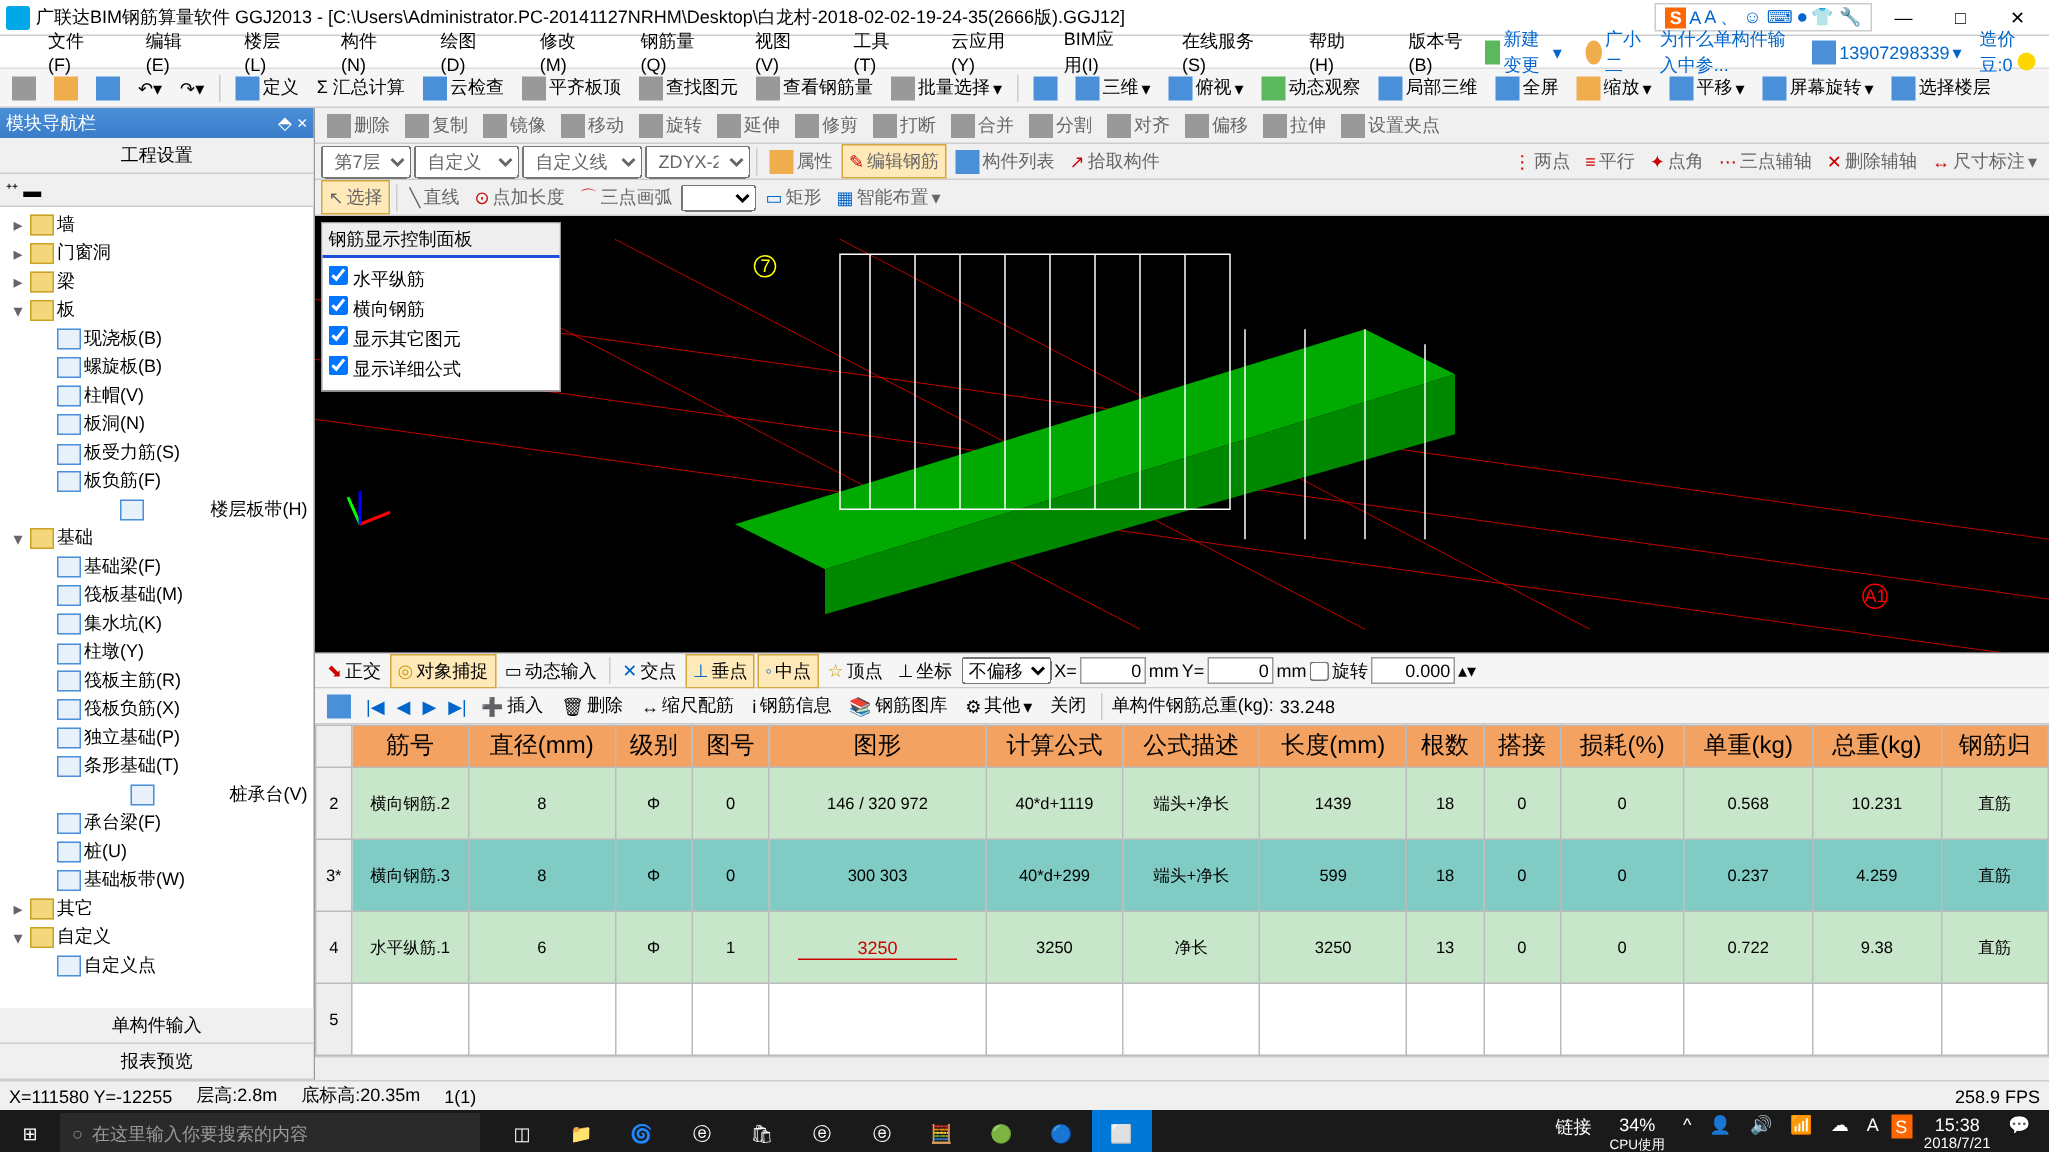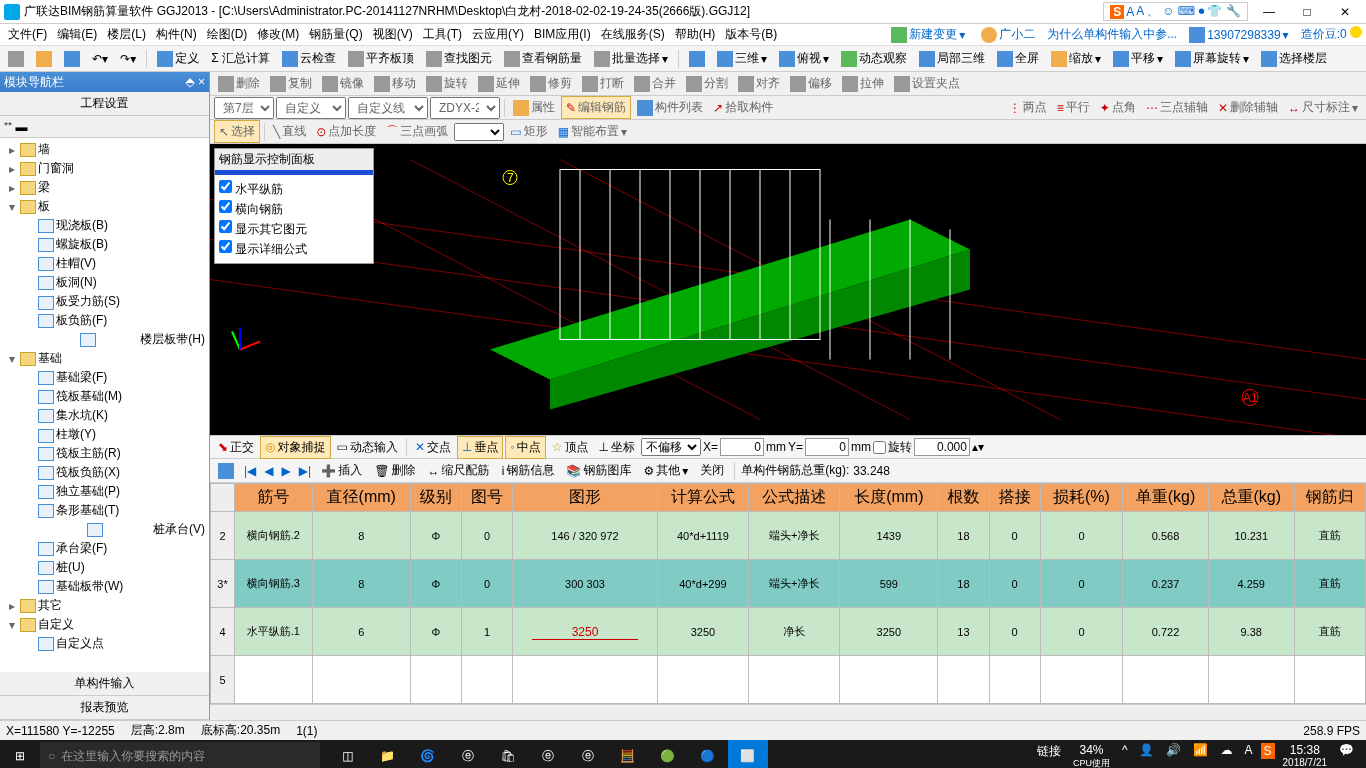--- a/index.html
+++ b/index.html
@@ -4,21 +4,21 @@
 <style>
 * { margin: 0; padding: 0; box-sizing: border-box; font-family: "Microsoft YaHei", SimSun, sans-serif; font-size: 12px; }
 body { width: 1366px; height: 768px; overflow: hidden; background: #f0f0f0; }
 .titlebar { background: #fff; height: 24px; display: flex; align-items: center; padding: 0 4px; border-bottom: 1px solid #ccc; }
 .titlebar-icon { width: 16px; height: 16px; background: #00a8e8; border-radius: 2px; margin-right: 4px; }
 .titlebar-text { flex: 1; font-size: 12px; }
 .titlebar-right { display: flex; gap: 4px; align-items: center; }
 .ext-icons { display: flex; gap: 2px; align-items: center; padding: 0 6px; }
 .win-btn { width: 34px; height: 20px; display: flex; align-items: center; justify-content: center; cursor: pointer; }
 .menubar { background: #fff; height: 22px; display: flex; align-items: center; padding: 0 4px; gap: 2px; border-bottom: 1px solid #ddd; }
-.menu-item { padding: 2px 4px; cursor: pointer; }
+.menu-item { padding: 2px 4px; cursor: pointer; margin-left: 24px; }
 .menu-right { margin-left: auto; display: flex; align-items: center; gap: 8px; color: #0066cc; }
 .toolbar { background: #f5f5f5; height: 26px; display: flex; align-items: center; padding: 0 4px; gap: 4px; border-bottom: 1px solid #ccc; }
 .tb-btn { display: flex; align-items: center; gap: 2px; padding: 2px 4px; cursor: pointer; }
 .tb-sep { width: 1px; height: 18px; background: #ccc; margin: 0 2px; }
 .tb-icon { width: 16px; height: 16px; display: inline-block; }
 .i-blue { background: #4a90d9; }
 .i-green { background: #5cb85c; }
 .i-orange { background: #f0ad4e; }
 .i-gray { background: #999; }
 .i-yellow { background: #ffd700; }
@@ -32,21 +32,21 @@
 .tree-toggle { width: 12px; text-align: center; color: #666; }
 .tree-icon { width: 16px; height: 14px; margin: 0 2px; display: inline-block; }
 .folder { background: #f4d77c; border: 1px solid #c9a227; }
 .leaf-icon { border: 1px solid #4a90d9; background: #e8f0fa; }
 .content { flex: 1; display: flex; flex-direction: column; background: #f0f0f0; }
 .ctoolbar { height: 24px; display: flex; align-items: center; padding: 0 4px; gap: 2px; border-bottom: 1px solid #ccc; }
 .ctoolbar .tb-btn { color: #666; }
 .viewport { flex: 1; background: #000; position: relative; overflow: hidden; }
 .viewport svg { position: absolute; inset: 0; }
 .panel { position: absolute; left: 4px; top: 4px; width: 160px; background: #fff; border: 1px solid #999; font-size: 11px; }
-.panel-header { background: #eee; padding: 2px 4px; border-bottom: 5px solid #1d4ed8; }
+.panel-header { background: #eee; padding: 2px 4px; border-bottom: 2px solid #1d4ed8; }
 .panel-body { padding: 4px; }
 .panel-body label { display: block; padding: 1px 0; }
 .snapbar { height: 24px; display: flex; align-items: center; padding: 0 4px; gap: 2px; background: #f5f5f5; border-top: 1px solid #ccc; border-bottom: 1px solid #ccc; }
 .snap-input { width: 44px; height: 18px; border: 1px solid #999; text-align: right; padding: 0 2px; }
 .tablebar { height: 24px; display: flex; align-items: center; padding: 0 4px; gap: 4px; background: #f5f5f5; border-bottom: 1px solid #ccc; }
 .nav-arrow { color: #0066cc; cursor: pointer; padding: 0 2px; }
 .table-wrap { background: #fff; }
 table { border-collapse: collapse; width: 100%; }
 th { background: #f4a261; color: #000; padding: 3px 4px; border: 1px solid #bbb; font-weight: normal; text-align: center; font-size: 16px; }
 td { padding: 2px 4px; border: 1px solid #bbb; text-align: center; font-size: 11px; height: 48px; }

